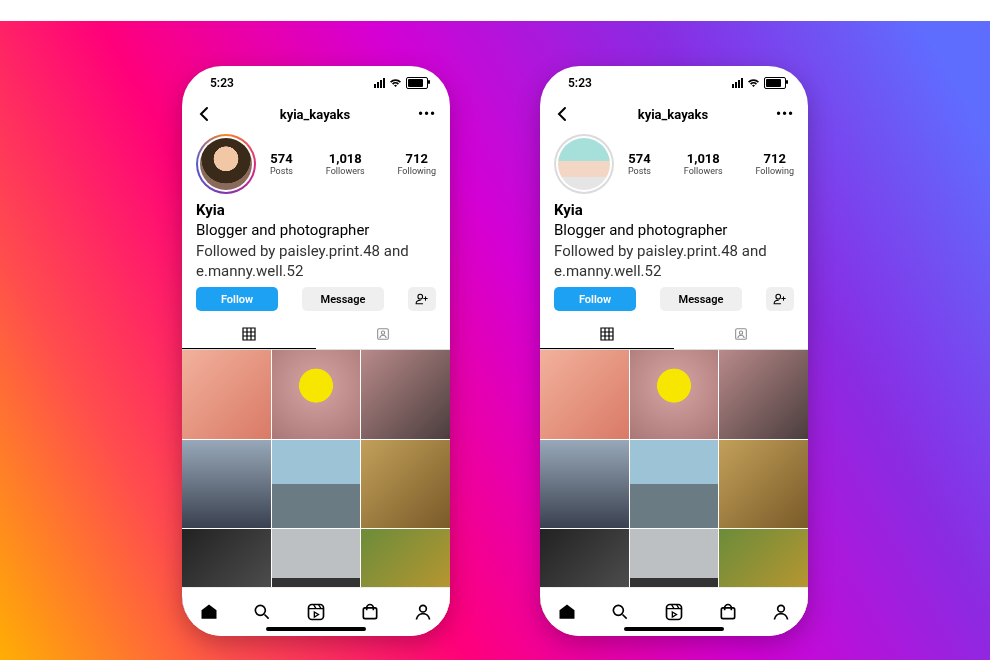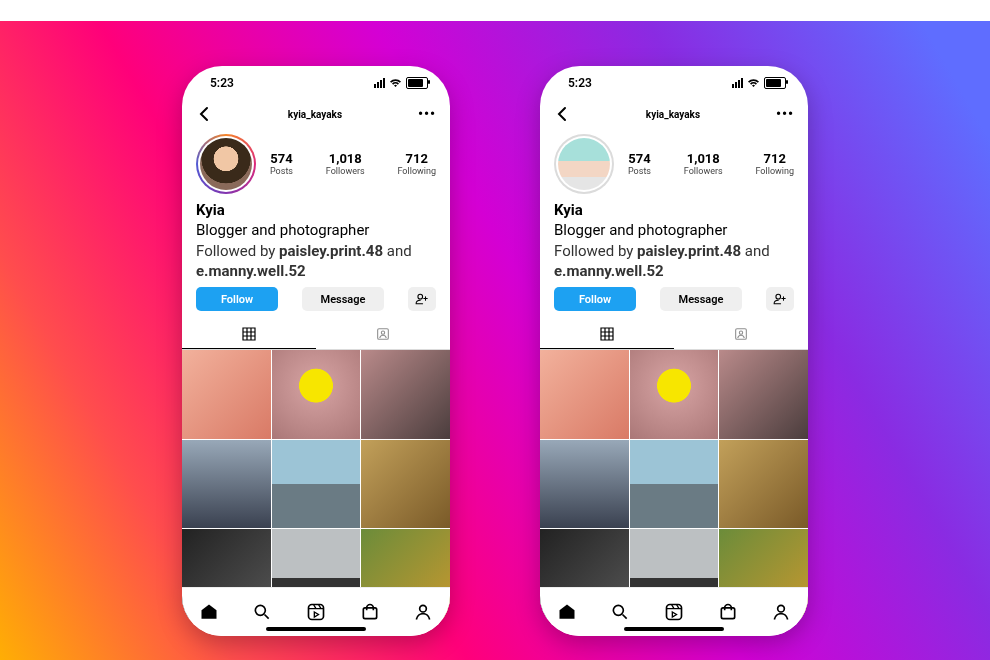--- a/index.html
+++ b/index.html
@@ -10,35 +10,35 @@
 .bars{display:flex;align-items:flex-end;gap:1px;height:10px;}
 .bars span{width:2px;background:#000;display:block;}
 .bars span:nth-child(1){height:4px}.bars span:nth-child(2){height:6px}.bars span:nth-child(3){height:8px}.bars span:nth-child(4){height:10px}
 .wifi{width:13px;height:10px;position:relative;}
 .wifi svg{display:block}
 .batt{width:20px;height:10px;border:1px solid #000;border-radius:2px;position:relative;}
 .batt::after{content:"";position:absolute;right:-3px;top:2px;width:2px;height:4px;background:#000;border-radius:1px;}
 .batt .fill{position:absolute;left:1px;top:1px;bottom:1px;width:15px;background:#000;border-radius:1px;}
 .navbar{height:28px;display:flex;align-items:center;justify-content:space-between;padding:0 14px;}
 .back{width:16px;height:16px;}
-.username{font-size:10px;font-weight:700;color:#000;}
+.username{font-size:13px;font-weight:700;color:#000;}
 .dots{font-size:14px;letter-spacing:1px;font-weight:700;line-height:1;}
 .prof{display:flex;align-items:center;padding:6px 14px 2px 14px;gap:14px;}
 .avwrap{width:56px;height:56px;border-radius:50%;padding:2px;display:flex;align-items:center;justify-content:center;}
 .avwrap.ring{background:conic-gradient(#f58529,#dd2a7b,#8134af,#515bd4,#f58529);}
 .avwrap.noring{background:#dbdbdb;}
 .avinner{width:100%;height:100%;border-radius:50%;background:#fff;padding:2px;box-sizing:border-box;}
 .avimg{width:100%;height:100%;border-radius:50%;overflow:hidden;display:flex;align-items:center;justify-content:center;}
 .stats{flex:1;display:flex;justify-content:space-between;text-align:center;}
 .stat-num{font-size:13px;font-weight:700;color:#000;line-height:1.2;}
 .stat-lab{font-size:9px;color:#444;line-height:1.2;}
 .bio{padding:4px 14px 6px 14px;font-size:15px;line-height:1.35;color:#000;}
 .bio .name{font-weight:700;}
 .bio .fby{color:#333;}
-.bio .fby b{font-weight:700;}
+.bio .fby b{font-weight:400;}
 .actions{display:flex;gap:24px;padding:0 14px 8px 14px;}
 .btn{height:24px;border-radius:5px;font-size:11px;font-weight:600;display:flex;align-items:center;justify-content:center;}
 .btn-follow{flex:1;background:#1da1f2;color:#fff;}
 .btn-msg{flex:1;background:#efefef;color:#000;}
 .btn-sugg{width:28px;background:#efefef;color:#000;}
 .tabs{display:flex;height:30px;border-bottom:1px solid #dbdbdb;}
 .tab{flex:1;display:flex;align-items:center;justify-content:center;color:#8e8e8e;}
 .tab.active{border-bottom:1px solid #000;color:#000;}
 .grid{display:grid;grid-template-columns:repeat(3,1fr);gap:1px;background:#fff;}
 .cell{aspect-ratio:1/1;background:#ccc;overflow:hidden;position:relative;}

